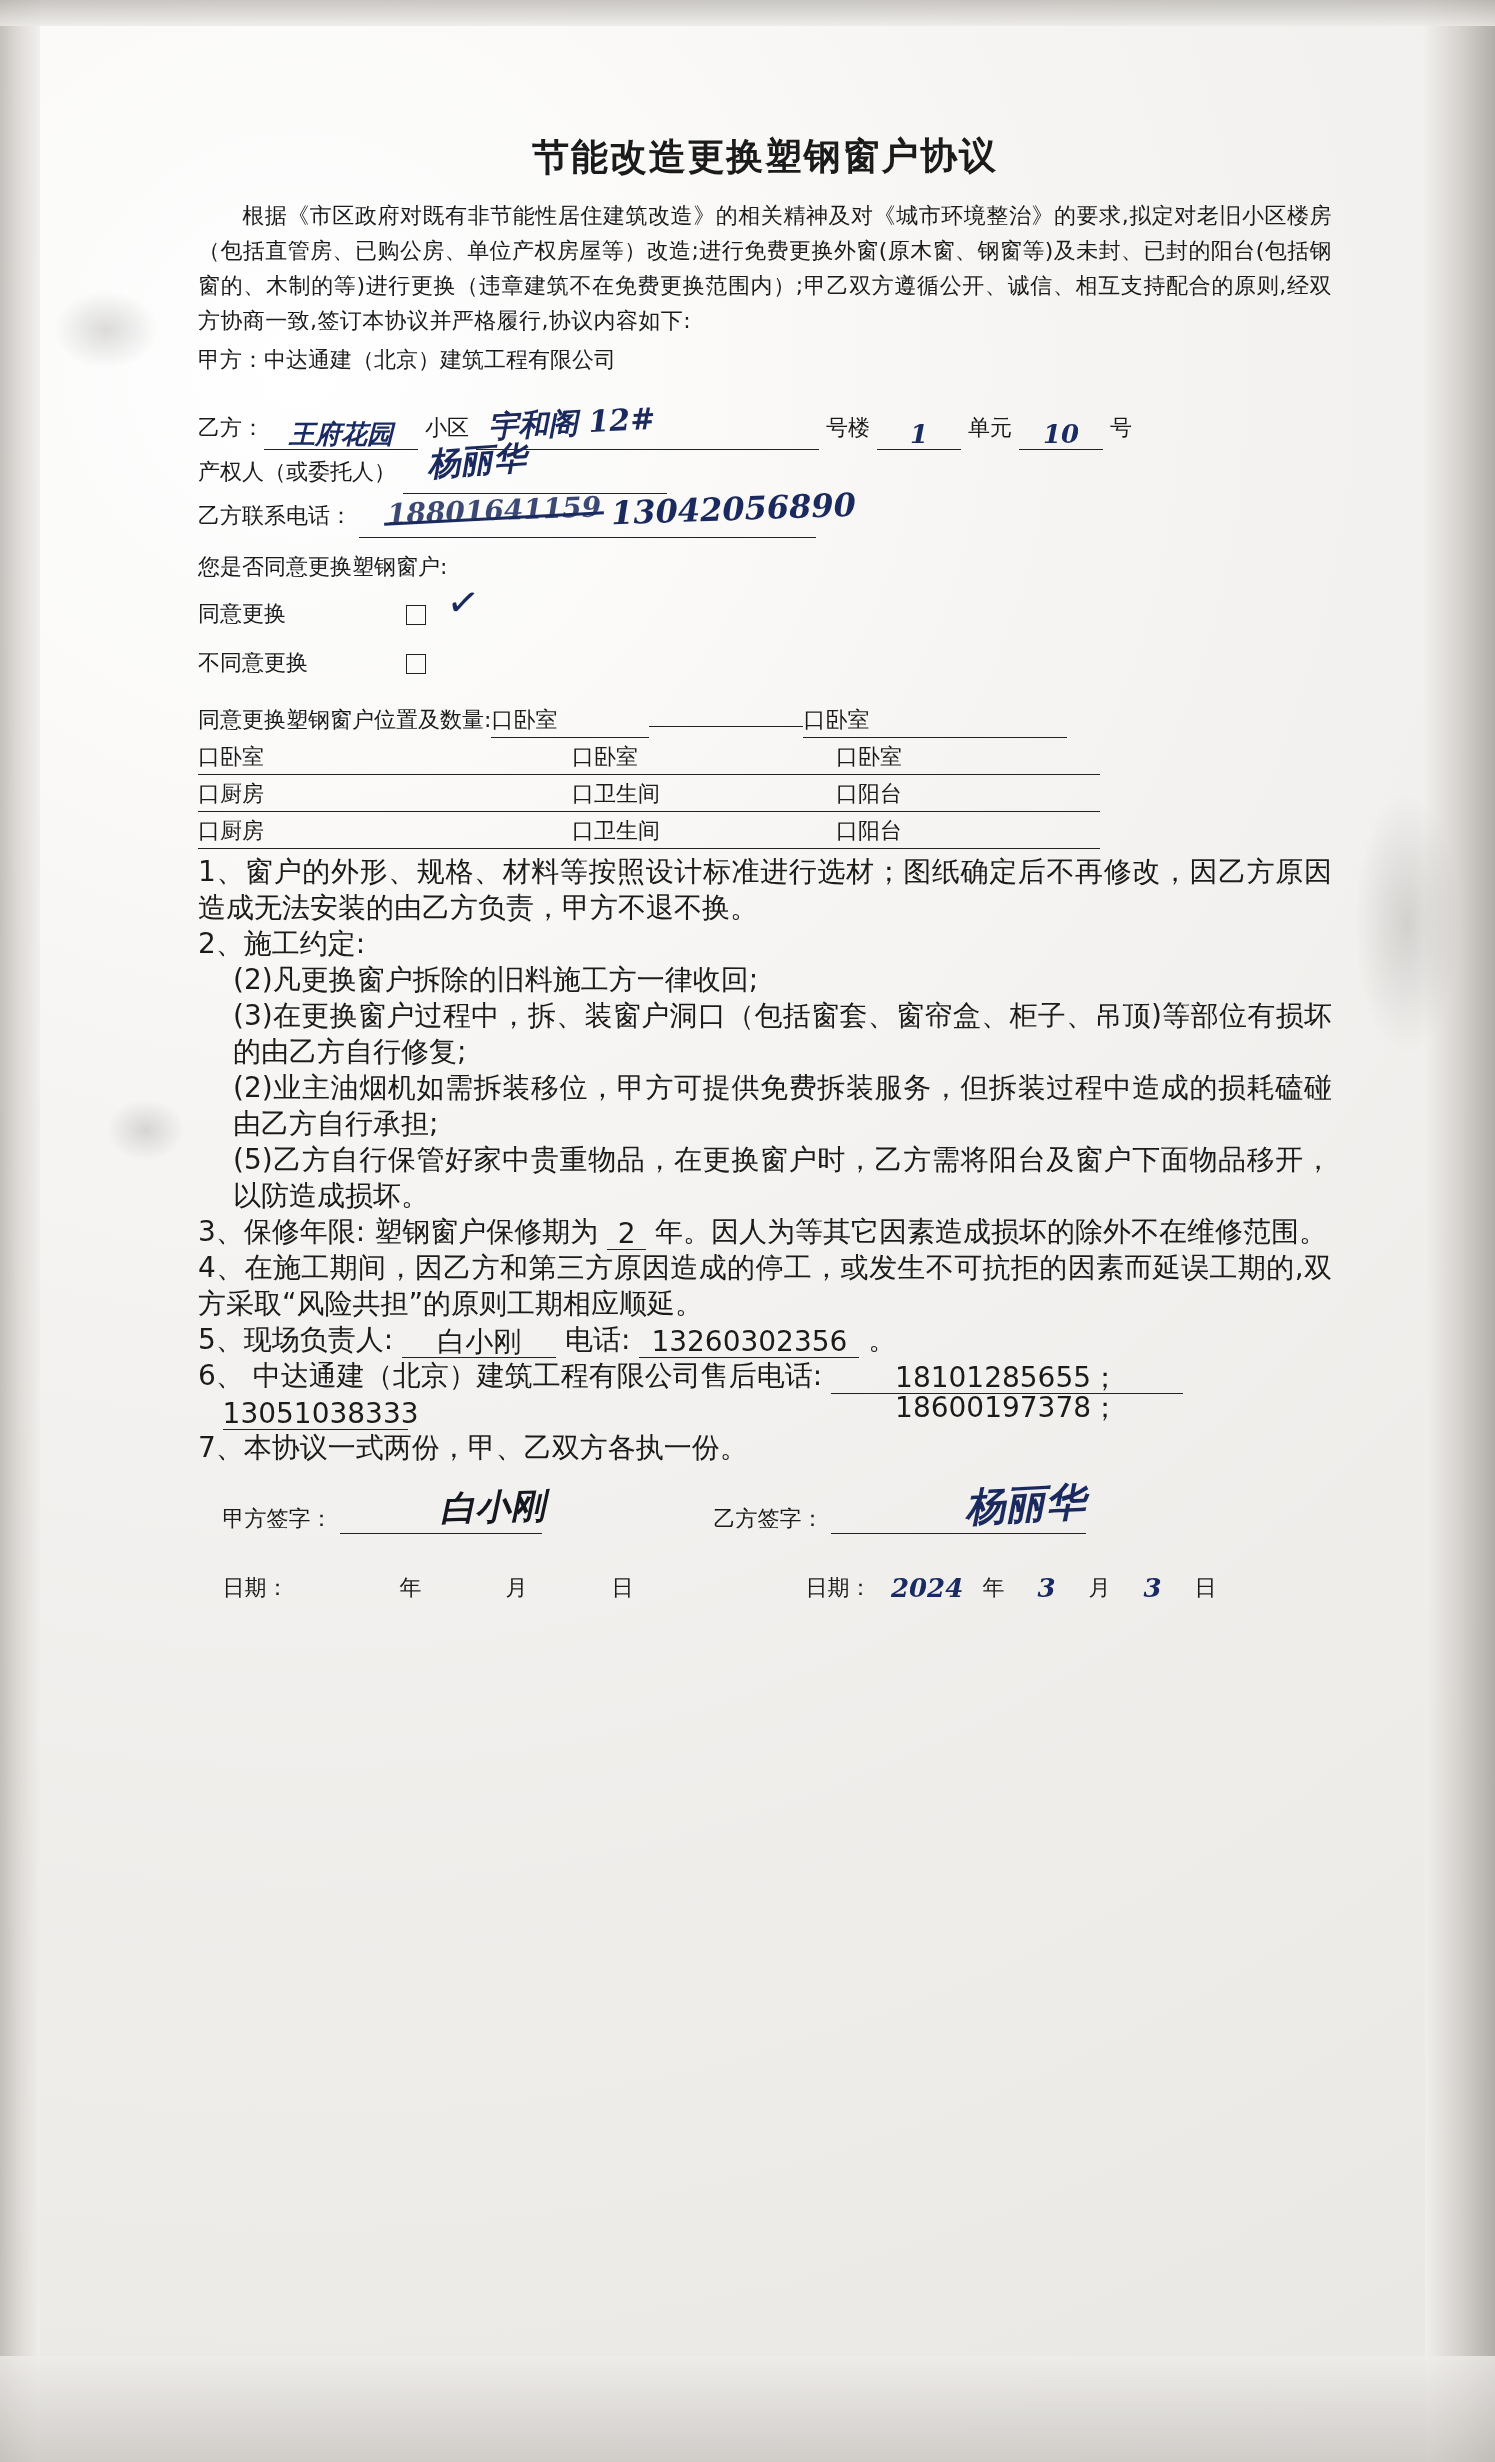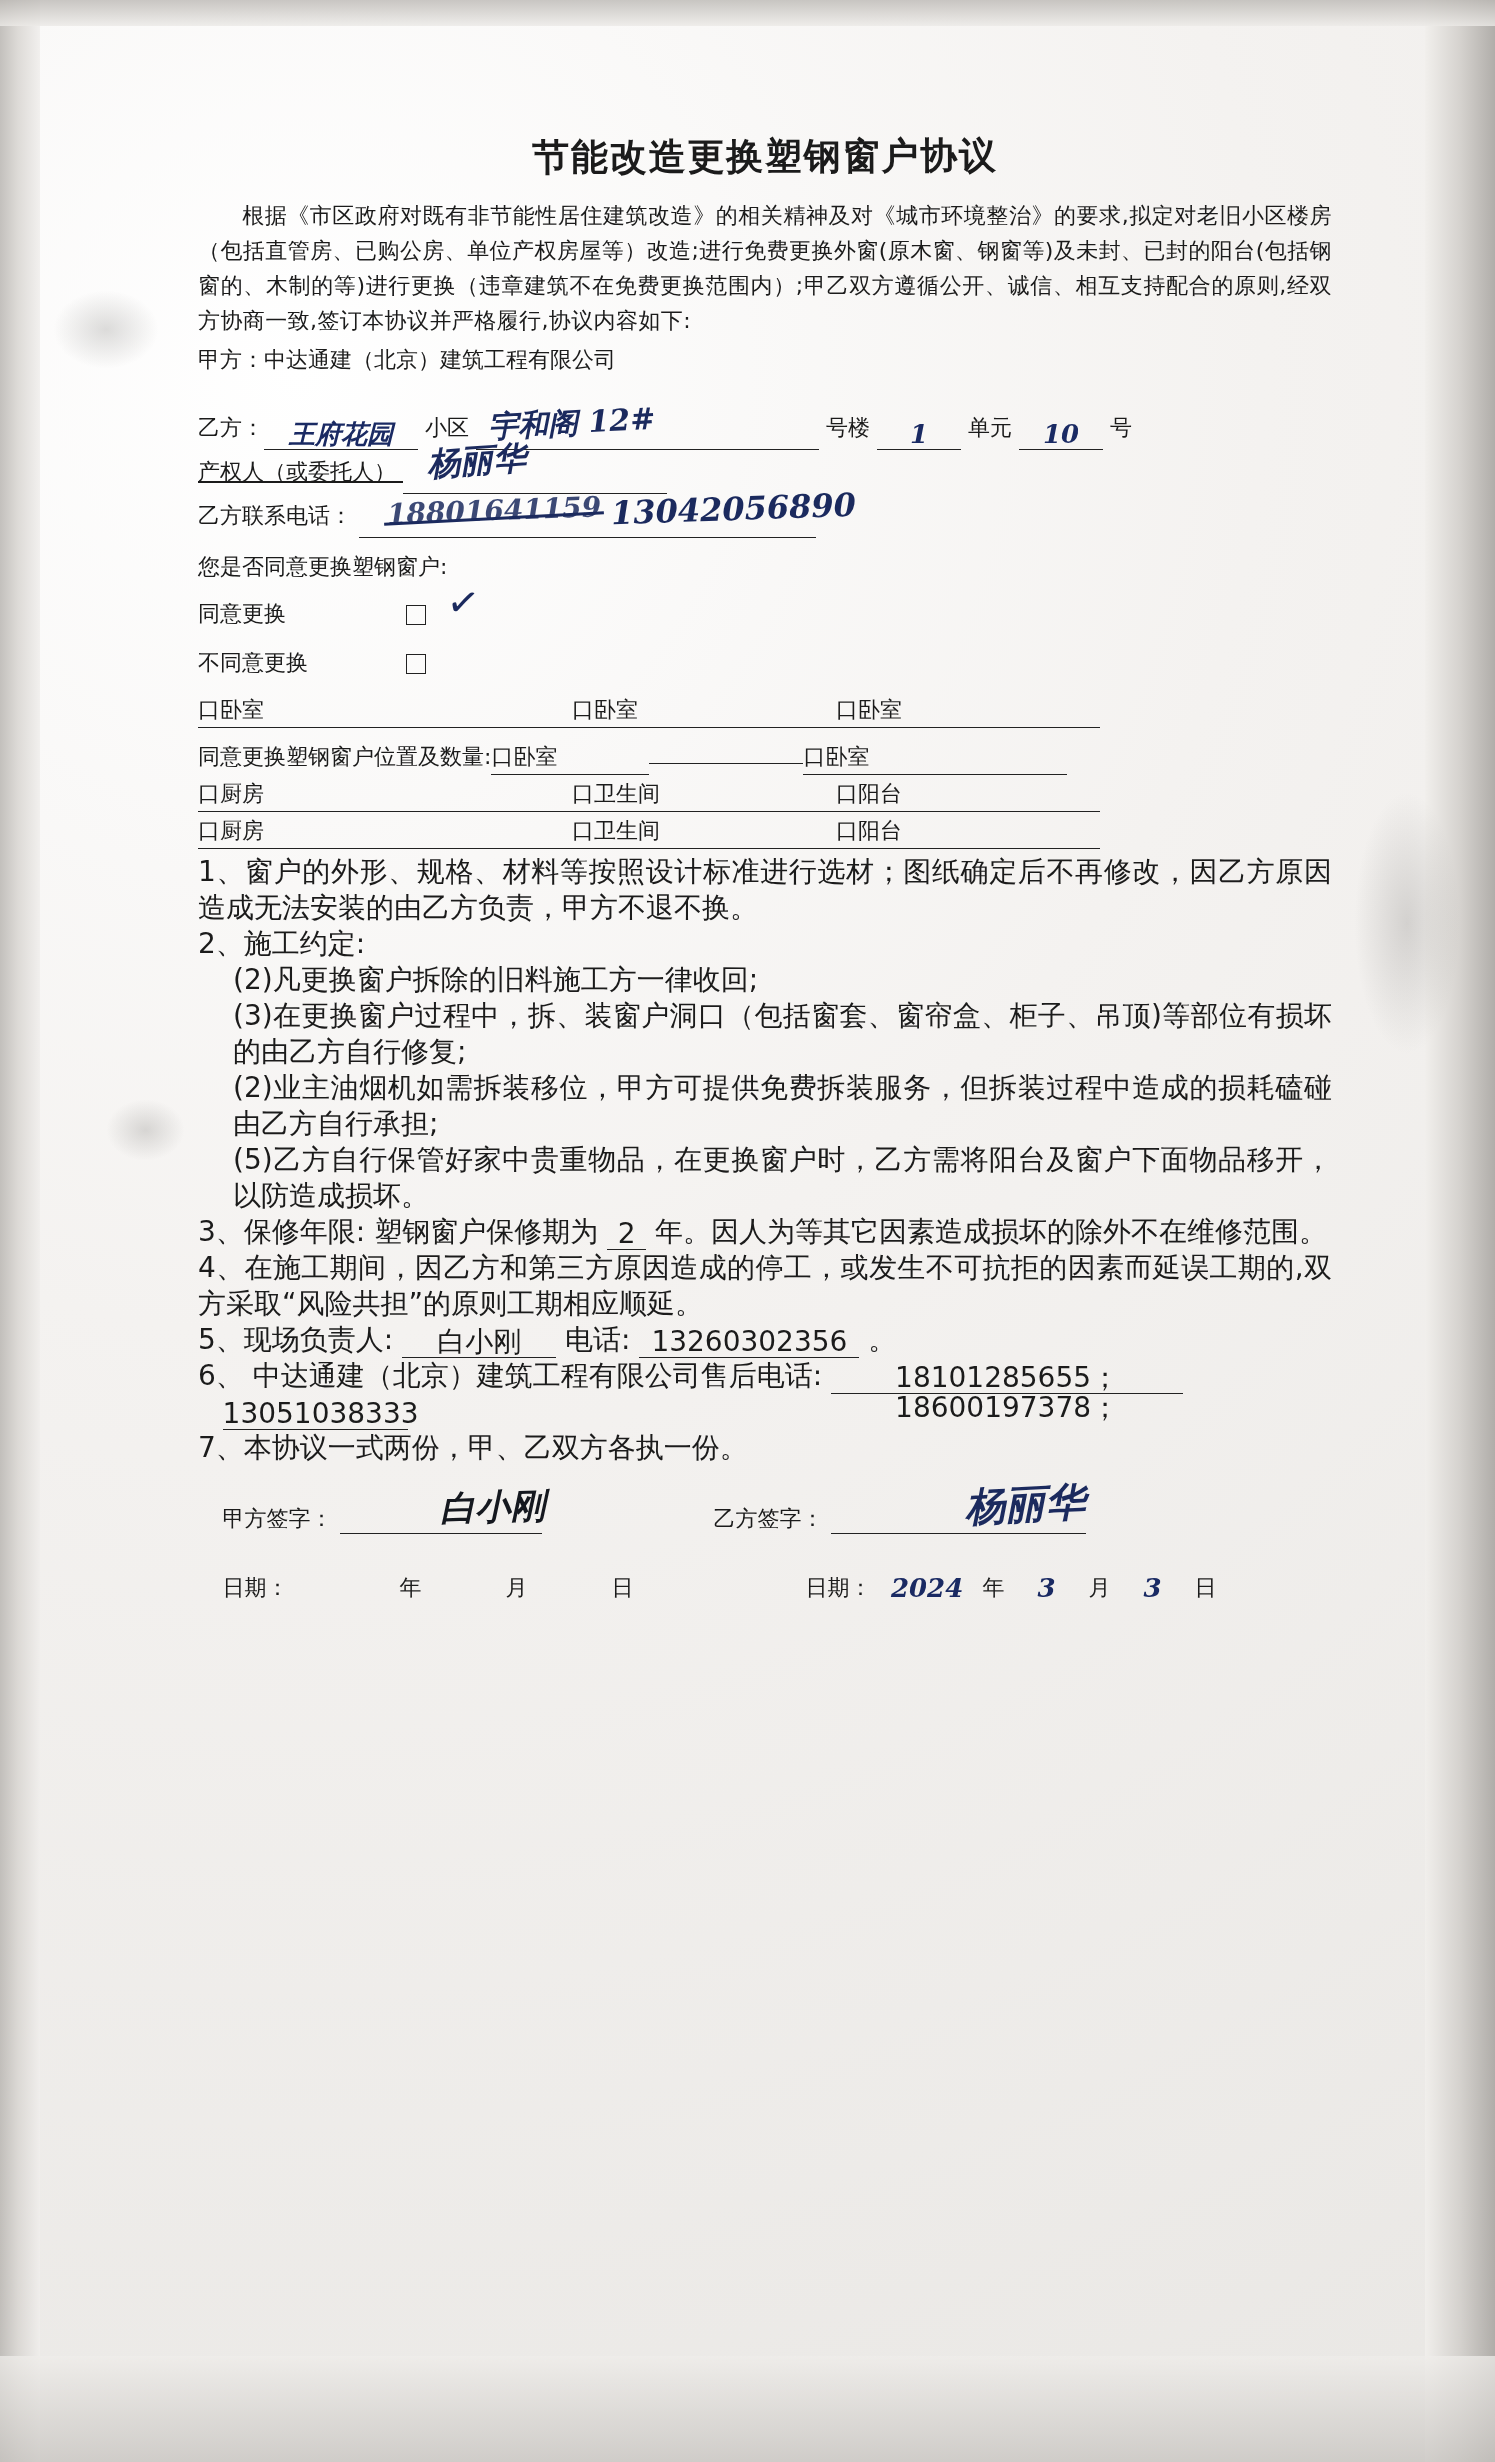--- a/index.html
+++ b/index.html
@@ -198,21 +198,21 @@
       <span>小区</span>
       <span class="ul" style="width:343px;"></span>
       <span>号楼</span>
       <span class="ul hand blue" style="width:84px;">1</span>
       <span>单元</span>
       <span class="ul hand blue" style="width:84px;">10</span>
       <span>号</span>
       <span class="handwrite-overlay" style="left:290px;top:-5.3px;font-size:30px;transform:rotate(-3deg);">宇和阁 12#</span>
     </div>
 
-    <div class="field-row" style="position:relative;text-decoration:underline;">
+    <div class="field-row" style="position:relative;">
       <span>产权人（或委托人）</span>
       <span class="ul" style="width:264px;"></span>
       <span class="handwrite-overlay" style="left:229px;top:-10.6px;font-size:33px;transform:rotate(-4deg);">杨丽华</span>
     </div>
 
     <div class="field-row" style="position:relative;">
       <span>乙方联系电话：</span>
       <span class="ul" style="width:457px;"></span>
       <span class="handwrite-overlay" style="left:189px;top:-5.3px;font-size:28px;transform:rotate(-2deg);opacity:.85;">18801641159</span>
       <span class="strike" style="left:186px;top:23px;width:220px;"></span>
@@ -229,24 +229,24 @@
     </div>
 
     <div class="checkline">
       <span>不同意更换</span>
       <span style="display:inline-block;width:79px;"></span>
       <span class="box"></span>
     </div>
 
     <div class="roomgrid" style="margin-top:3.5px;">
       <div>
-        <span class="cell" style="width:374px;text-align:left;">口卧室</span><span class="cell" style="width:264px;text-align:left;">口卧室</span><span class="cell" style="width:264px;text-align:left;">口卧室</span>
+        <span>同意更换塑钢窗户位置及数量:</span><span class="cell" style="width:158px;text-align:left;">口卧室</span><span class="cell" style="width:154px;"></span><span class="cell" style="width:264px;text-align:left;">口卧室</span>
       </div>
       <div>
-        <span>同意更换塑钢窗户位置及数量:</span><span class="cell" style="width:158px;text-align:left;">口卧室</span><span class="cell" style="width:154px;"></span><span class="cell" style="width:264px;text-align:left;">口卧室</span>
+        <span class="cell" style="width:374px;text-align:left;">口卧室</span><span class="cell" style="width:264px;text-align:left;">口卧室</span><span class="cell" style="width:264px;text-align:left;">口卧室</span>
       </div>
       <div>
         <span class="cell" style="width:374px;text-align:left;">口厨房</span><span class="cell" style="width:264px;text-align:left;">口卫生间</span><span class="cell" style="width:264px;text-align:left;">口阳台</span>
       </div>
       <div>
         <span class="cell" style="width:374px;text-align:left;">口厨房</span><span class="cell" style="width:264px;text-align:left;">口卫生间</span><span class="cell" style="width:264px;text-align:left;">口阳台</span>
       </div>
     </div>
 
     <div class="clause" style="margin-top:5.3px;">

